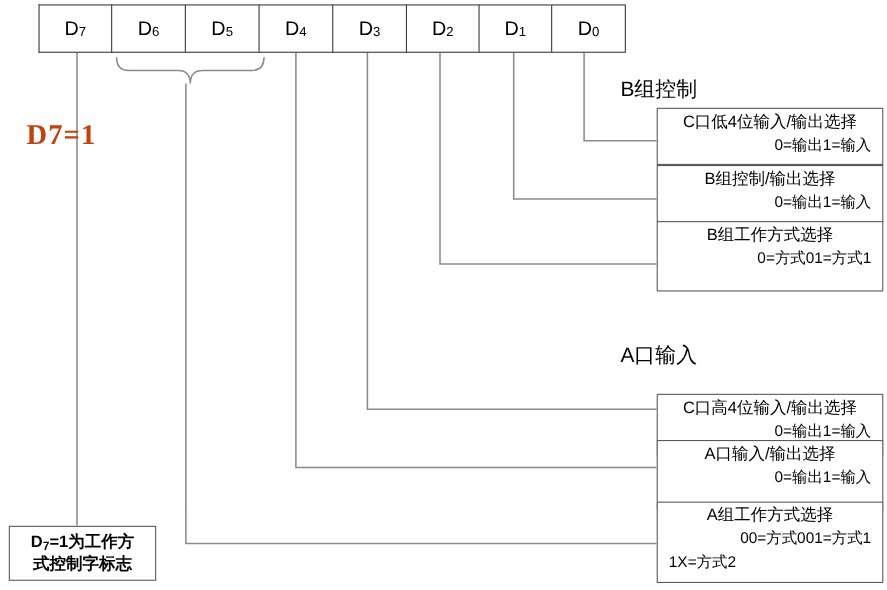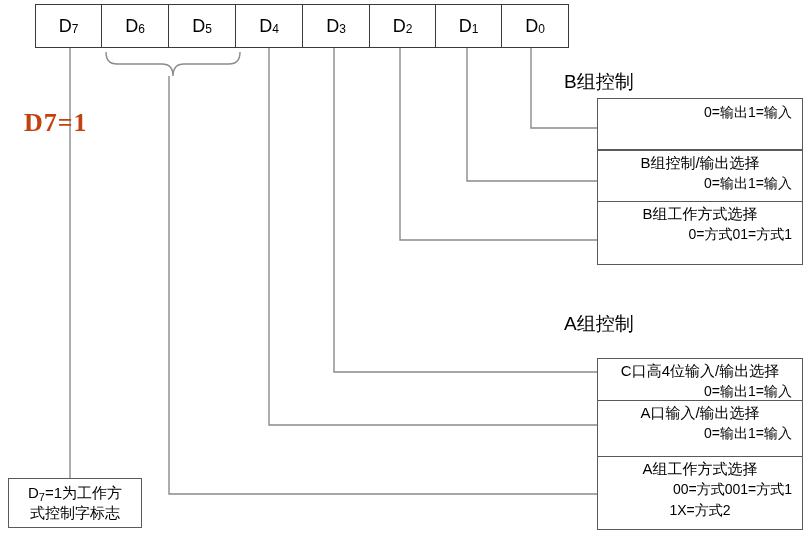--- a/index.html
+++ b/index.html
@@ -28,28 +28,28 @@
   .opt-box{
     position:absolute;left:597px;width:206px;
     border:1px solid #5a5a5a;background:#fff;box-sizing:border-box;
     padding-top:3px;
   }
   .opt-head{font-size:15px;text-align:center;line-height:1.25;white-space:nowrap;}
   .opt-row{
     font-size:14px;line-height:1.3;display:flex;
     justify-content:flex-end;padding:1px 10px 2px 10px;white-space:nowrap;
   }
-  .opt-row.single{justify-content:center;}
+  .opt-row.single{justify-content:flex-start;}
 
   
   .note-box{
     position:absolute;left:8px;top:478px;width:134px;height:50px;
     border:1px solid #5a5a5a;background:#fff;box-sizing:border-box;
     display:flex;flex-direction:column;align-items:center;justify-content:center;
-    font-size:15px;line-height:1.35;
+    font-size:15px;line-height:1.35;font-weight:bold;
   }
   .note-box sub{font-size:11px;vertical-align:baseline;position:relative;top:3px;}
 
   
   .redmark{
     position:absolute;left:24px;top:108px;
     font-family:"Liberation Serif","DejaVu Serif",serif;
     font-weight:bold;font-size:26px;color:#c2410c;letter-spacing:1px;
     white-space:nowrap;
   }
@@ -115,20 +115,21 @@
       <span>D</span>
         <sub>0</sub>
     </div>
   </div>
 
   <div class="redmark">D7=1</div>
 
   <div class="grp-title" style="top:72px">B组控制</div>
 
   <div class="opt-box" style="top:98px;height:52px">
+    <div class="opt-head">C口低4位输入/输出选择</div>
     <div class="opt-row">
       <span>0=输出</span>
       <span>1=输入</span>
     </div>
   </div>
 
   <div class="opt-box" style="top:150px;height:52px">
     <div class="opt-head">B组控制/输出选择</div>
     <div class="opt-row">
       <span>0=输出</span>
@@ -137,21 +138,21 @@
   </div>
 
   <div class="opt-box" style="top:201px;height:64px">
     <div class="opt-head">B组工作方式选择</div>
     <div class="opt-row">
       <span>0=方式0</span>
       <span>1=方式1</span>
     </div>
   </div>
 
-  <div class="grp-title" style="top:314px">A组控制</div>
+  <div class="grp-title" style="top:314px">A口输入</div>
 
   <div class="opt-box" style="top:358px;height:56px">
     <div class="opt-head">C口高4位输入/输出选择</div>
     <div class="opt-row">
       <span>0=输出</span>
       <span>1=输入</span>
     </div>
   </div>
 
   <div class="opt-box" style="top:400px;height:64px">

